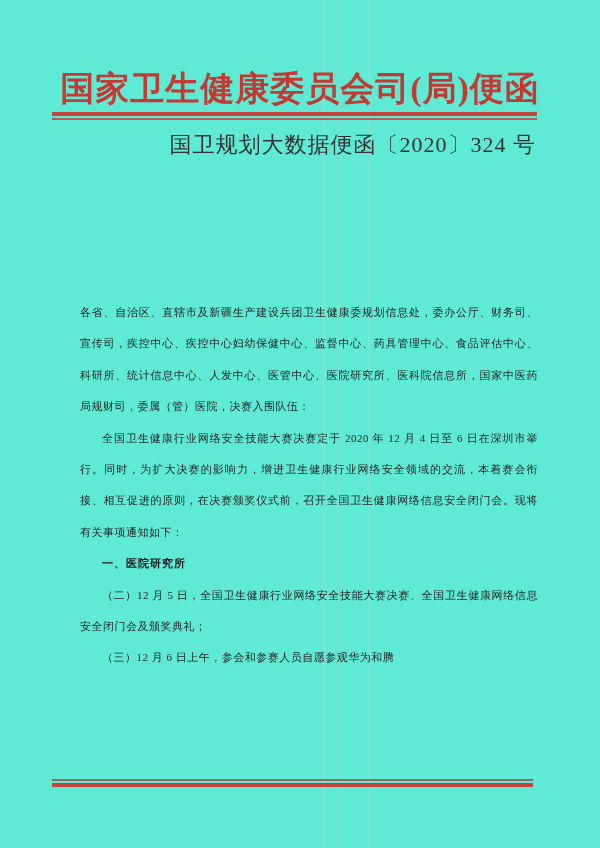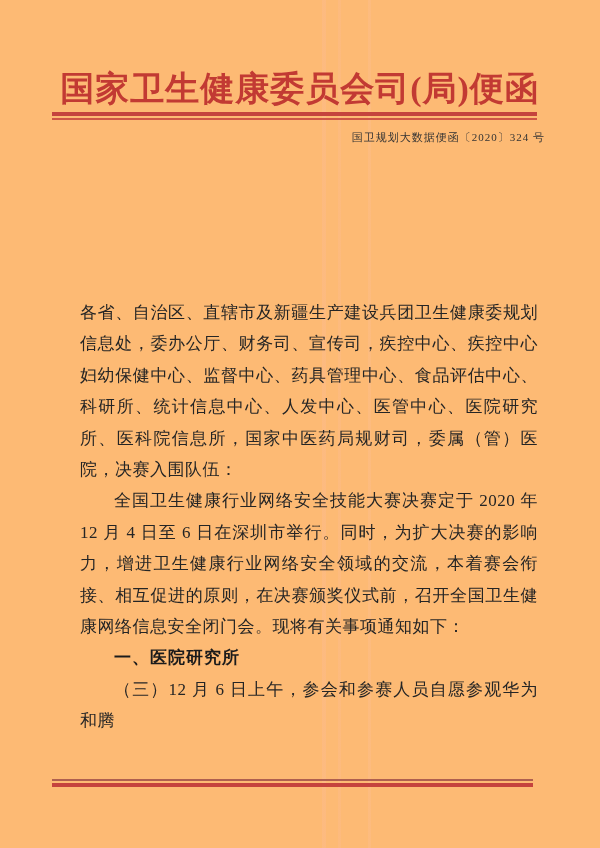--- a/index.html
+++ b/index.html
@@ -4,21 +4,21 @@
 <style>
   html, body {
     margin: 0;
     padding: 0;
     background: #ffffff;
   }
   .page {
     position: relative;
     width: 600px;
     height: 848px;
-    background: #fdba74;
+    background: #5eead4;
     overflow: hidden;
     font-family: "Liberation Serif", "DejaVu Serif", serif;
     text-decoration: underline;
   }
   
   .scan-streaks {
     position: absolute;
     inset: 0;
     pointer-events: none;
     background:
@@ -48,22 +48,22 @@
     top: 112px;
     left: 52px;
     width: 485px;
   }
   .header-rule .thick { height: 4px; background: var(--rule-red, #c5433d); }
   .header-rule .gap   { height: 2px; }
   .header-rule .thin  { height: 2px; background: var(--rule-red, #c5433d); opacity: 0.85; }
   .doc-number {
     position: absolute;
     top: 130px;
-    right: 55px;
-    font-size: 11px;
+    right: 64px;
+    font-size: 22px;
     color: #333333;
     letter-spacing: 1px;
     margin-left: 33px;
   }
   .doc-title {
     position: absolute;
     top: 180px;
     left: 0;
     width: 100%;
     text-align: center;
@@ -71,21 +71,21 @@
     font-weight: bold;
     color: #111111;
     line-height: 39px;
     letter-spacing: 2px;
   }
   .body-text {
     position: absolute;
     top: 297px;
     left: 80px;
     width: 458px;
-    font-size: 17px;
+    font-size: 11px;
     line-height: 31.4px;
     color: #252525;
     letter-spacing: 0.5px;
   }
   .body-text p {
     margin: 0;
     text-align: justify;
     text-justify: inter-character;
   }
   .indent { text-indent: 2em; }
@@ -119,20 +119,21 @@
     <div class="thin"></div>
   </div>
 
   <div class="doc-number">国卫规划大数据便函〔2020〕324 号</div>
 
 
   <div class="body-text">
     <p>各省、自治区、直辖市及新疆生产建设兵团卫生健康委规划信息处，委办公厅、财务司、宣传司，疾控中心、疾控中心妇幼保健中心、监督中心、药具管理中心、食品评估中心、科研所、统计信息中心、人发中心、医管中心、医院研究所、医科院信息所，国家中医药局规财司，委属（管）医院，决赛入围队伍：</p>
     <p class="indent">全国卫生健康行业网络安全技能大赛决赛定于 2020 年 12 月 4 日至 6 日在深圳市举行。同时，为扩大决赛的影响力，增进卫生健康行业网络安全领域的交流，本着赛会衔接、相互促进的原则，在决赛颁奖仪式前，召开全国卫生健康网络信息安全闭门会。现将有关事项通知如下：</p>
     <p class="indent section-heading">一、医院研究所</p>
+    <p class="indent">（二）12 月 5 日，全国卫生健康行业网络安全技能大赛决赛、全国卫生健康网络信息安全闭门会及颁奖典礼；</p>
     <p class="indent">（三）12 月 6 日上午，参会和参赛人员自愿参观华为和腾</p>
   </div>
 
   <div class="bottom-rule">
     <div class="thin-dark"></div>
     <div class="gap"></div>
     <div class="thick"></div>
   </div>
 </div>
 

